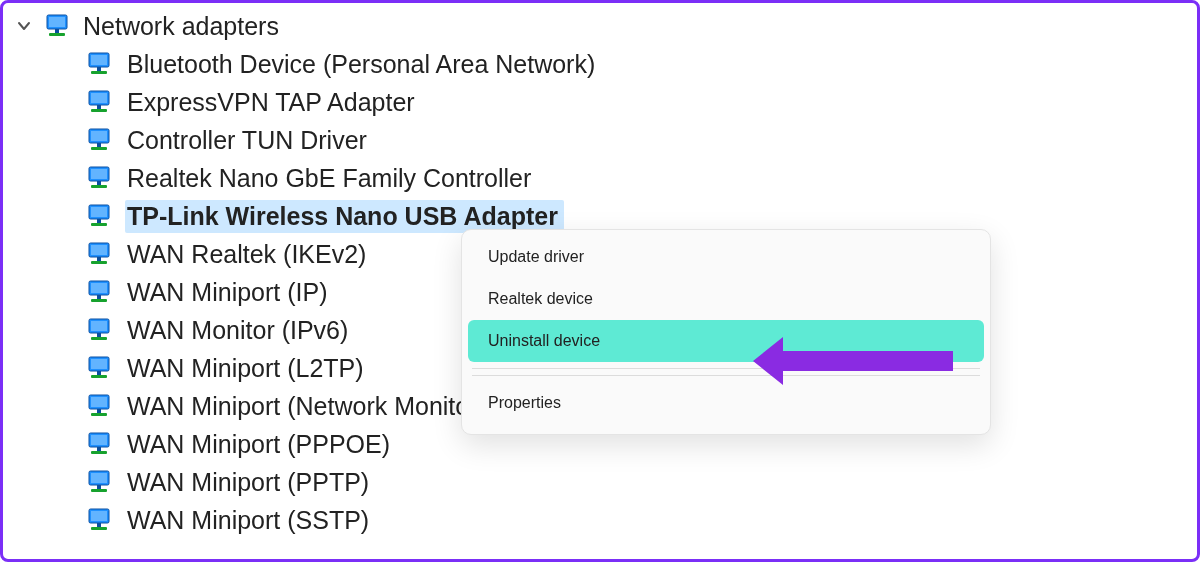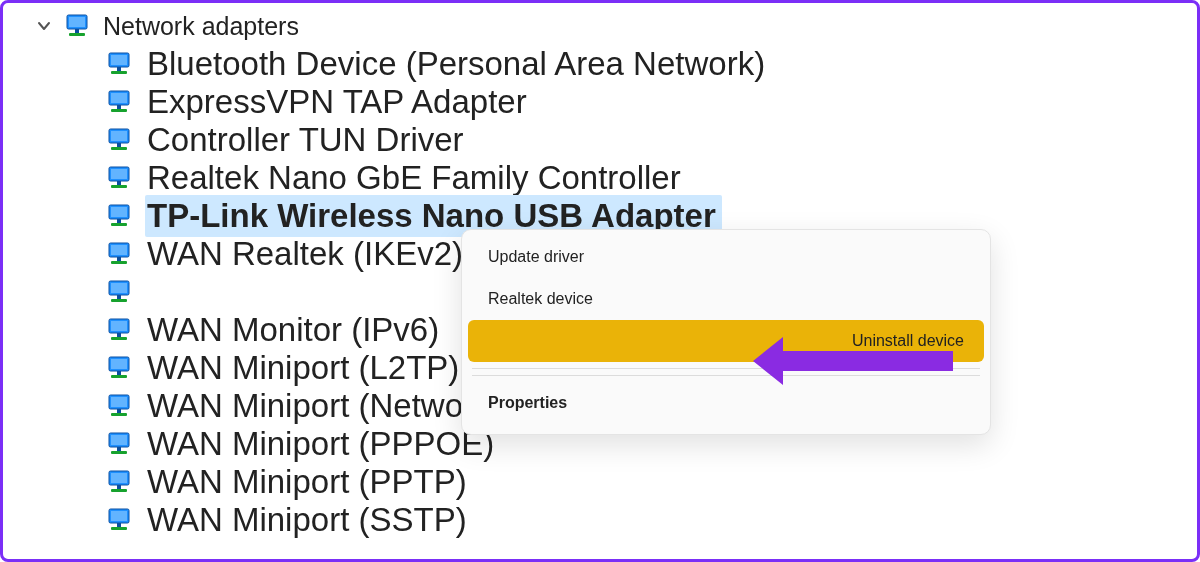--- a/index.html
+++ b/index.html
@@ -21,21 +21,20 @@
     position: relative;
     background: #fff;
     overflow: hidden;
   }
   .tree {
     padding-top: 4px;
     padding-left: 12px;
     font-size: 25px;
     color: #222;
     user-select: none;
-    margin-left: 20px;
   }
   .category-row {
     display: flex;
     align-items: center;
     height: 38px;
   }
   .chevron {
     width: 18px;
     height: 18px;
     display: flex;
@@ -56,21 +55,21 @@
   .category-label { font-size: 25px; }
   .children { padding-left: 68px; }
   .device-row {
     display: flex;
     align-items: center;
     height: 38px;
     position: relative;
     cursor: pointer;
   }
   .device-label {
-    font-size: 33px;
+    font-size: 25px;
     padding: 2px 6px 2px 2px;
     border-radius: 2px;
     white-space: nowrap;
   }
   .device-row.selected .device-label {
     background: #cde8ff;
     font-weight: bold;
   }
   
   .context-menu {
@@ -85,27 +84,27 @@
     padding: 6px 6px 10px 6px;
     z-index: 50;
   }
   .menu-item {
     font-size: 16px;
     color: #222;
     padding: 12px 20px;
     border-radius: 6px;
     cursor: pointer;
   }
-  .menu-item.hover { background: #eab308; text-align: right; }
+  .menu-item.hover { background: #5eead4; }
   .menu-sep {
     height: 1px;
     background: #dcdcdc;
     margin: 6px 4px;
   }
-  .menu-item.bold { font-weight: 700; }
+  .menu-item.bold { font-weight: 400; }
   
   .arrow {
     position: absolute;
     left: 740px;
     top: 328px;
     width: 220px;
     height: 60px;
     z-index: 60;
     pointer-events: none;
   }
@@ -205,20 +204,21 @@
         </div>
         <div class="device-row">
           <span class="icon-wrap net-icon">
             <svg width="30" height="30" viewBox="0 0 30 30">
   <rect x="5" y="4" width="20" height="14" rx="1.5" fill="#1e90ff" stroke="#0b4fa0" stroke-width="1"></rect>
   <rect x="7" y="6" width="16" height="10" fill="#62b4ff"></rect>
   <rect x="13" y="18" width="4" height="4" fill="#0b4fa0"></rect>
   <rect x="7" y="22" width="16" height="3" rx="1" fill="#17a22e"></rect>
 </svg>
           </span>
+          <span class="device-label">WAN Miniport (IP)</span>
         </div>
         <div class="device-row">
           <span class="icon-wrap net-icon">
             <svg width="30" height="30" viewBox="0 0 30 30">
   <rect x="5" y="4" width="20" height="14" rx="1.5" fill="#1e90ff" stroke="#0b4fa0" stroke-width="1"></rect>
   <rect x="7" y="6" width="16" height="10" fill="#62b4ff"></rect>
   <rect x="13" y="18" width="4" height="4" fill="#0b4fa0"></rect>
   <rect x="7" y="22" width="16" height="3" rx="1" fill="#17a22e"></rect>
 </svg>
           </span>

